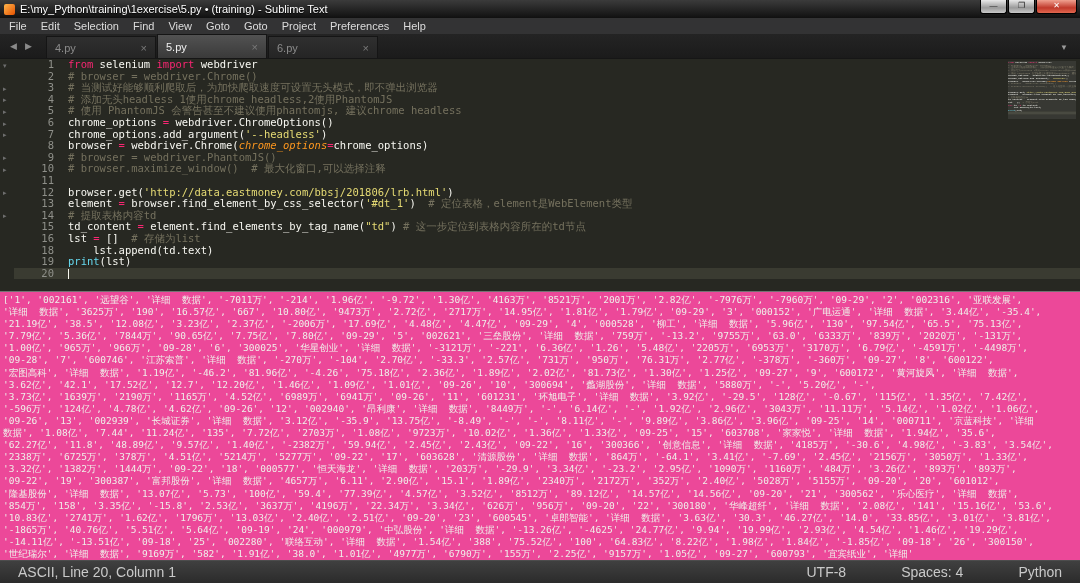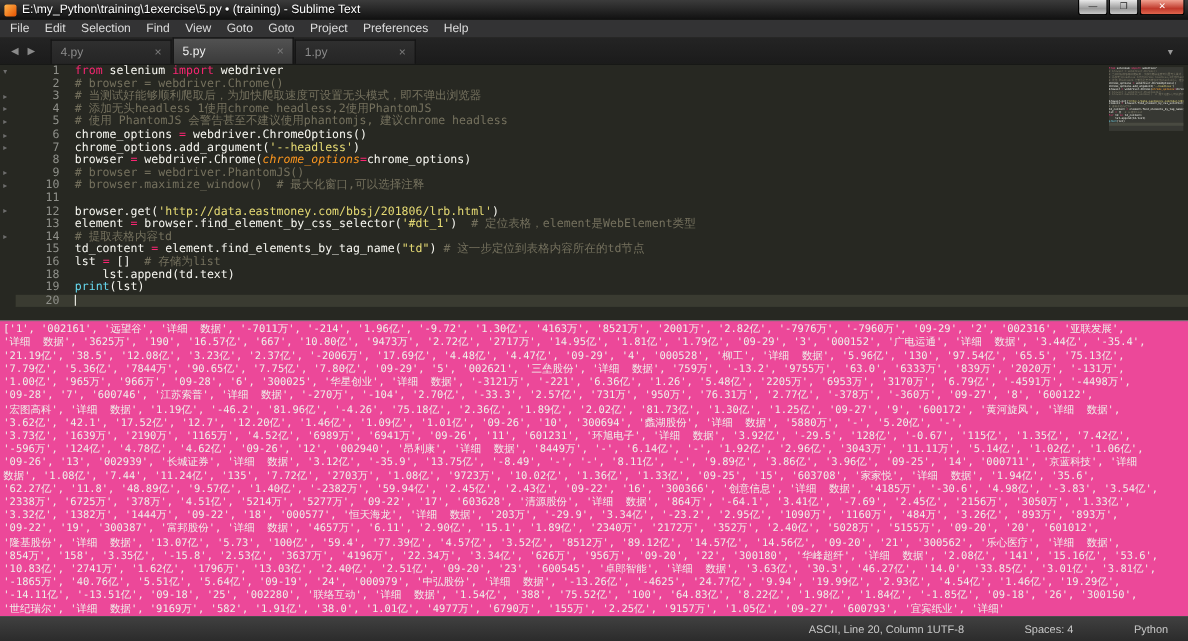--- a/index.html
+++ b/index.html
@@ -63,21 +63,21 @@
                       background:rgba(255,255,255,0.08); }
 
   
   .console { height:269px; flex:none; background:#ec4899; border-top:1px solid #737373;
              padding:2px 3px 0 3px; overflow:hidden; }
   .console-line { font-family:"DejaVu Sans Mono", monospace; font-size:9.5px; line-height:12.1px;
                   color:#efefe9; white-space:pre; overflow:hidden; }
 
   
   .statusbar { height:23px; flex:none; background:linear-gradient(#404040,#2b2b2b); border-top:1px solid #4d4d4d;
-               color:#c9c9c9; font-size:10px; display:flex; align-items:center; padding:0 18px;text-align:right; }
+               color:#c9c9c9; font-size:14px; display:flex; align-items:center; padding:0 18px; }
   .status-left { flex:1; }
   .status-right { display:flex; gap:55px; }
 </style>
 </head>
 <body>
 
 <div class="window">
 
   <div class="titlebar">
     <span class="app-icon"></span>
@@ -110,21 +110,21 @@
     <span class="tab-strip">
         <div class="tab">
           <span class="tab-label">4.py</span>
           <span class="close">×</span>
         </div>
         <div class="tab active">
           <span class="tab-label">5.py</span>
           <span class="close">×</span>
         </div>
         <div class="tab">
-          <span class="tab-label">1.py</span>
+          <span class="tab-label">6.py</span>
           <span class="close">×</span>
         </div>
       </span>
     <span class="tab-overflow">▼</span>
   </div>
 
   <div class="editor">
     <div class="fold-strip">
         <span class="fold" style="top: 1.5px;">▾</span>
         <span class="fold" style="top: 24.7px;">▸</span>

